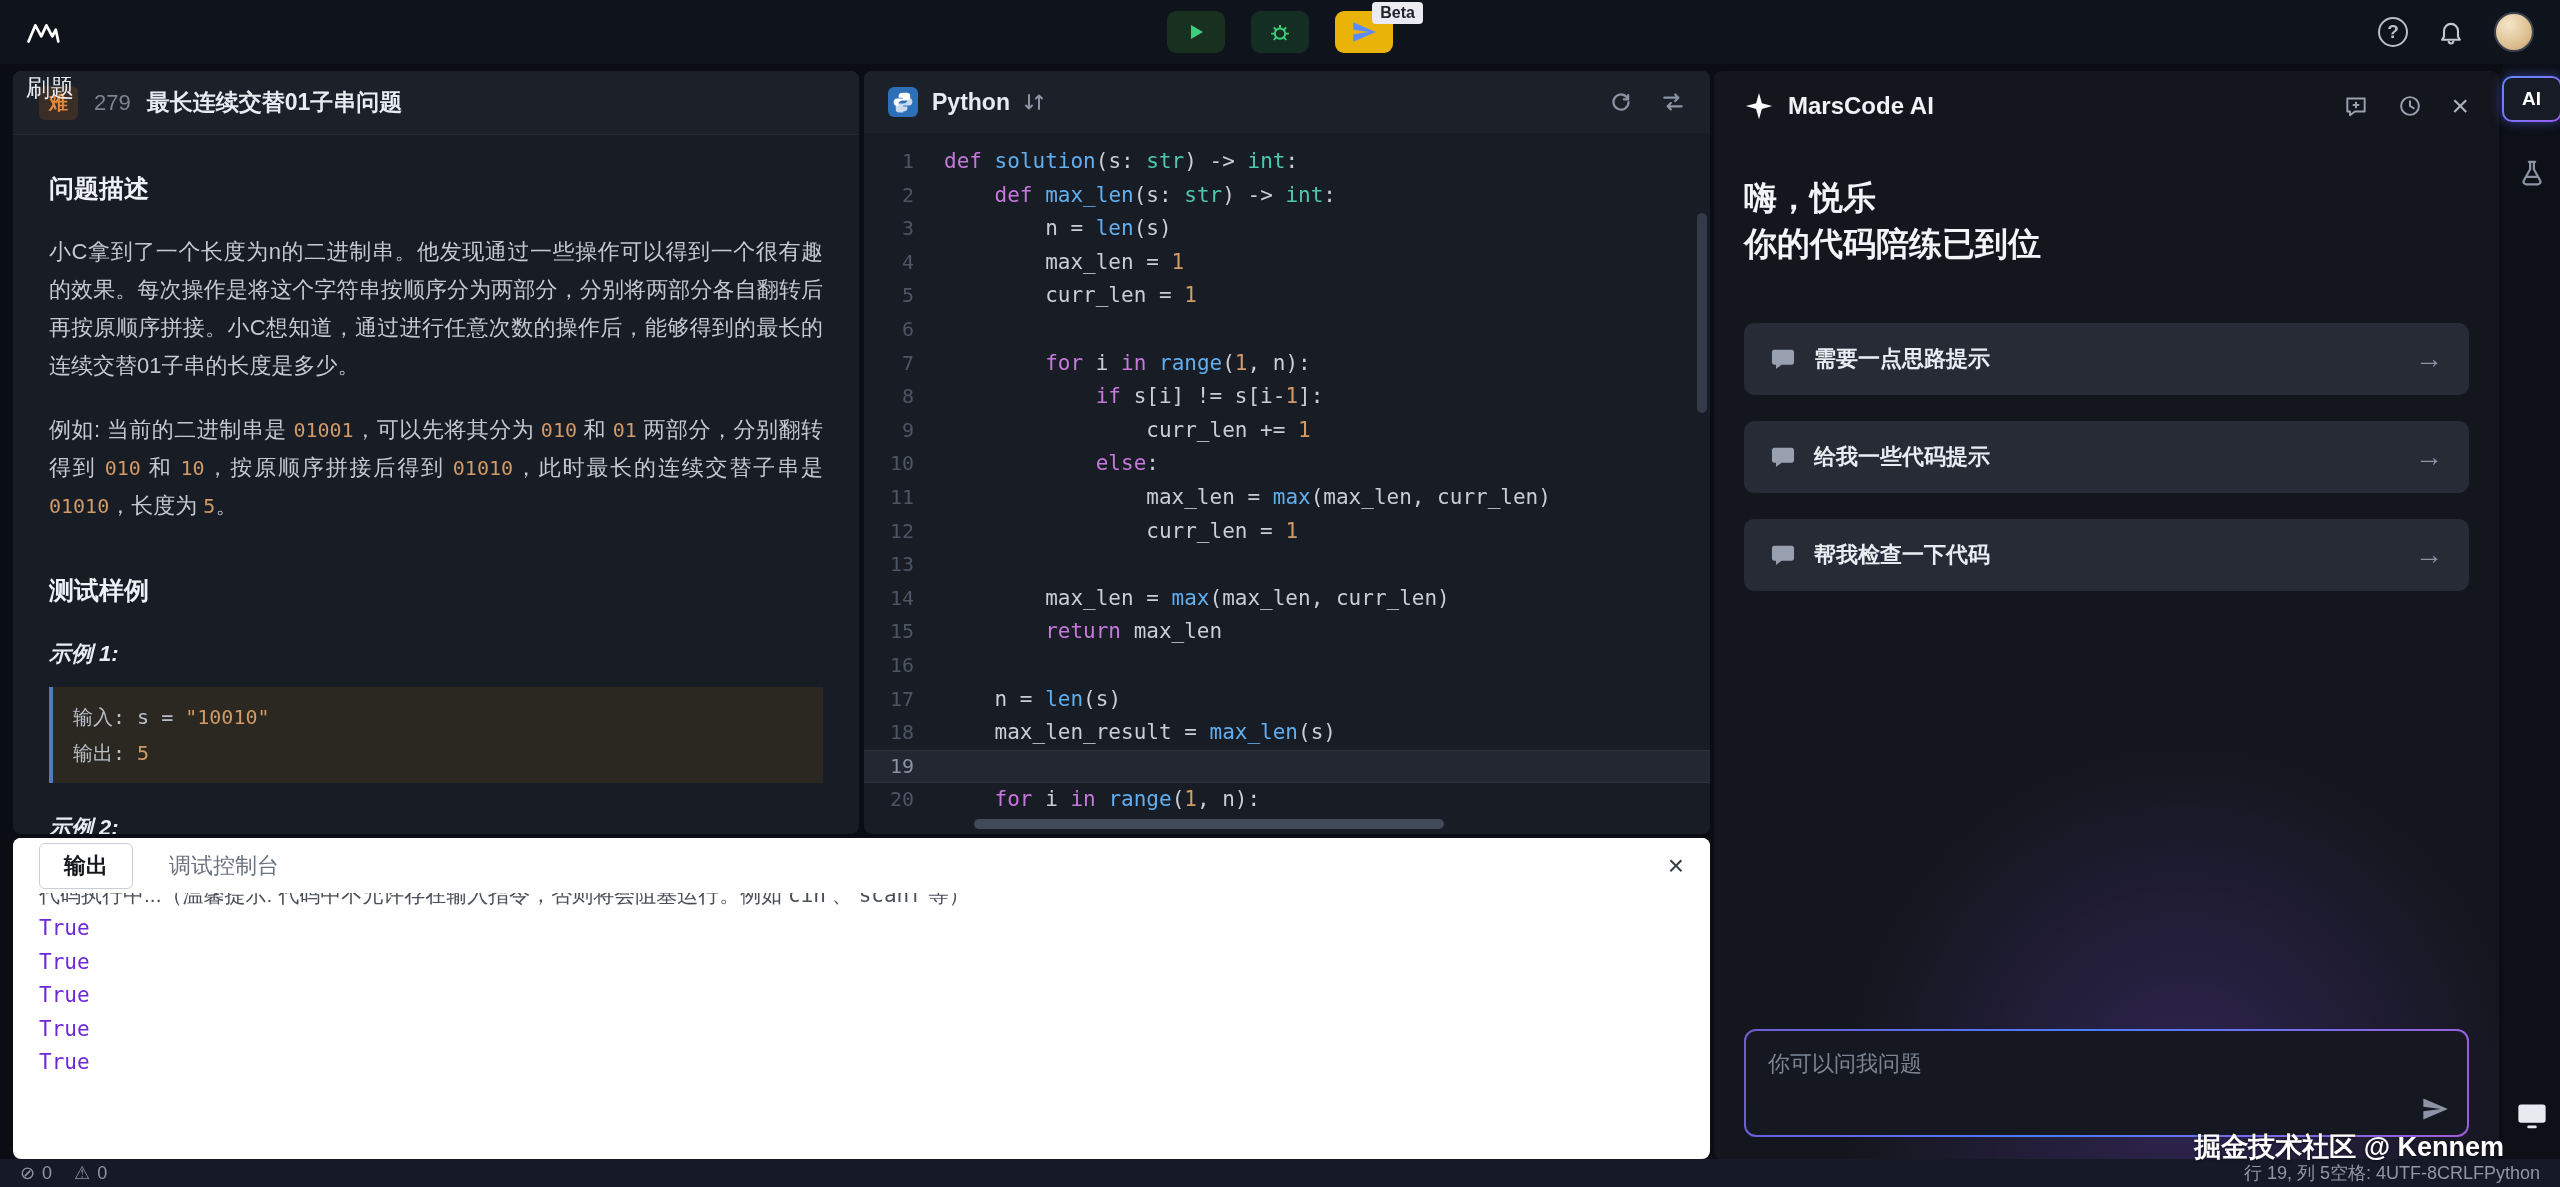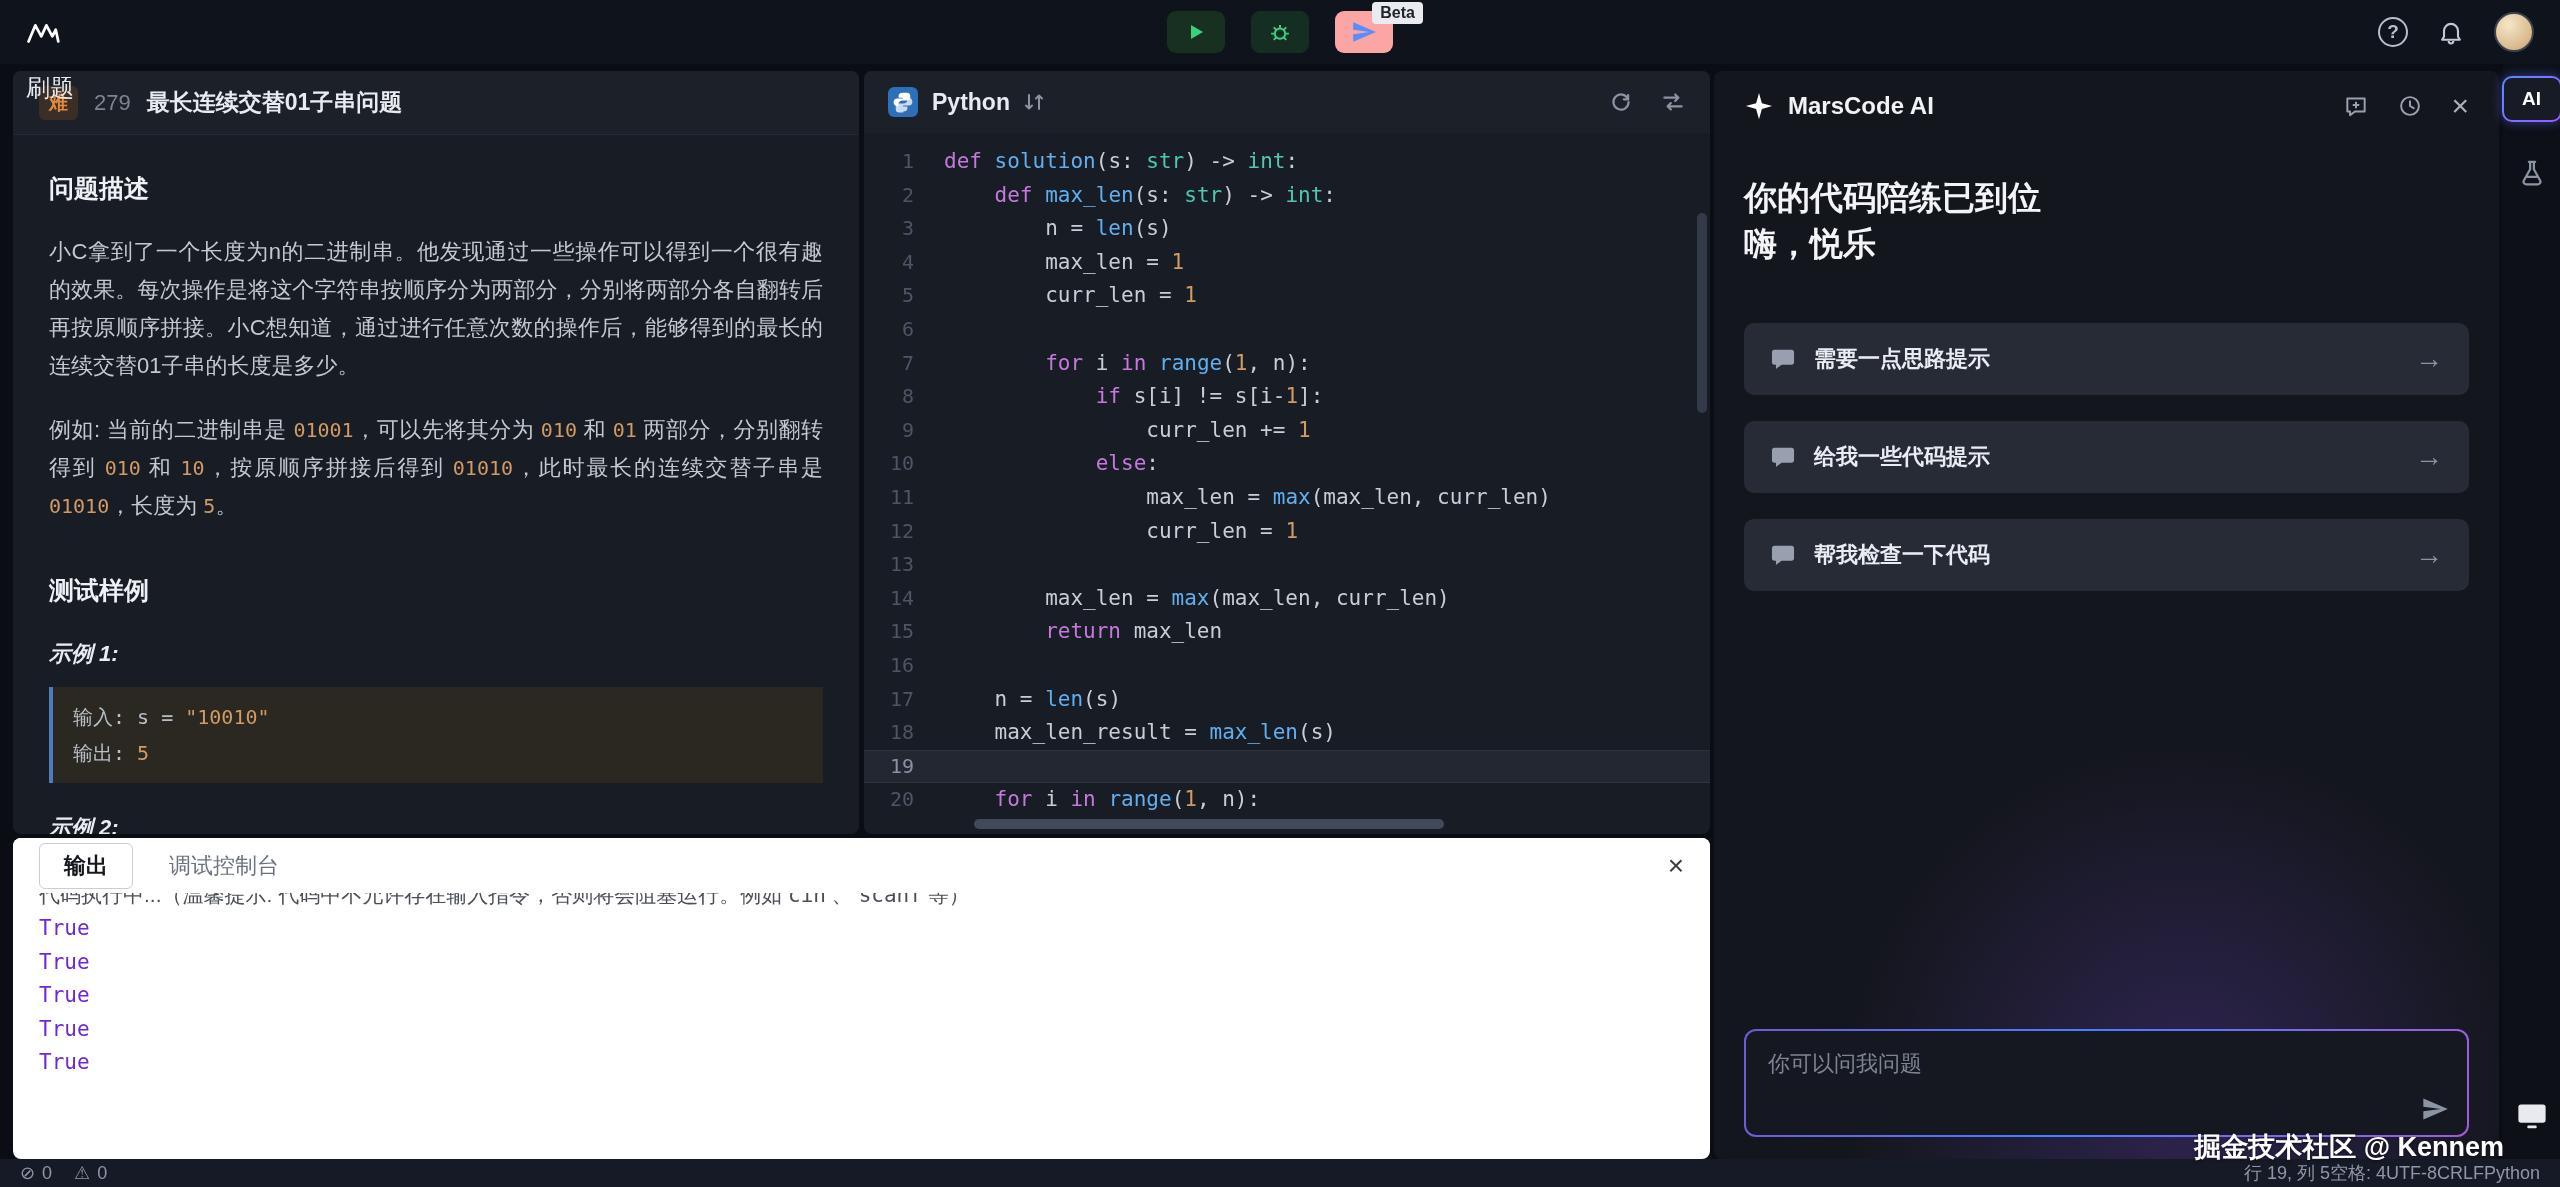--- a/index.html
+++ b/index.html
@@ -8,21 +8,21 @@
 
   
   .topbar{position:absolute;left:0;top:0;width:2560px;height:64px;background:#0f131b;display:flex;align-items:center;padding:0 26px;z-index:10;}
   .tb-left{display:flex;gap:22px;flex-direction:column;}
   .tb-icon{width:34px;height:34px;display:flex;align-items:center;justify-content:center;cursor:pointer;}
   .app-label{font-size:24px;color:#e7eaef;}
   .tb-center{position:absolute;left:50%;top:0;height:64px;transform:translateX(-50%);display:flex;align-items:center;gap:26px;}
   .tb-btn{width:58px;height:42px;border-radius:9px;display:flex;align-items:center;justify-content:center;cursor:pointer;position:relative;}
   .run-btn{background:#17301f;}
   .debug-btn{background:#152e23;}
-  .submit-btn{background:#fca5a5;}
+  .submit-btn{background:#eab308;}
   .beta-badge{position:absolute;top:-9px;right:-30px;background:#e9ebf0;color:#20242c;font-size:16px;padding:2px 8px;border-radius:4px;font-weight:bold;}
   .tb-right{margin-left:auto;display:flex;align-items:center;gap:26px;}
   .help-circle{width:30px;height:30px;border:2px solid #b9bfca;border-radius:50%;color:#b9bfca;font-size:19px;font-weight:bold;display:flex;align-items:center;justify-content:center;cursor:pointer;}
   .avatar{width:40px;height:40px;border-radius:50%;background:radial-gradient(circle at 35% 30%,#f5e6c8,#d9b98a 70%,#b99868);border:2px solid #3a4150;cursor:pointer;}
 
   
   .panel{background:#181c24;border-radius:8px;position:absolute;overflow:hidden;}
   .problem-panel{left:13px;top:71px;width:846px;height:763px;}
   .editor-panel{left:864px;top:71px;width:846px;height:763px;}
   .console-panel{left:13px;top:838px;width:1697px;height:321px;background:#ffffff;}
@@ -264,22 +264,22 @@
         <svg width="26" height="26" viewBox="0 0 24 24" fill="none" stroke="#9aa1ae" stroke-width="1.8" stroke-linecap="round">
             <circle cx="12" cy="12" r="8.2"></circle>
             <path d="M12 7.5 V12 L15.4 14"></path>
           </svg>
       </span>
       <span class="ai-close">×</span>
     </div>
   </div>
 
   <div class="ai-greeting">
+    <div class="ai-greet-line">嗨，悦乐</div>
     <div class="ai-greet-line">你的代码陪练已到位</div>
-    <div class="ai-greet-line">嗨，悦乐</div>
   </div>
 
   <div class="ai-cards">
     <div class="ai-card">
       <svg width="26" height="26" viewBox="0 0 24 24" fill="#98a0b0">
           <path d="M4 3.5h16c1.3 0 2.2.9 2.2 2.2v9.3c0 1.3-.9 2.2-2.2 2.2h-9.3l-5.2 4v-4H4c-1.3 0-2.2-.9-2.2-2.2V5.7C1.8 4.4 2.7 3.5 4 3.5z"></path>
         </svg>
       <span class="ai-card-label">需要一点思路提示</span>
       <span class="ai-card-arrow">→</span>
     </div>

